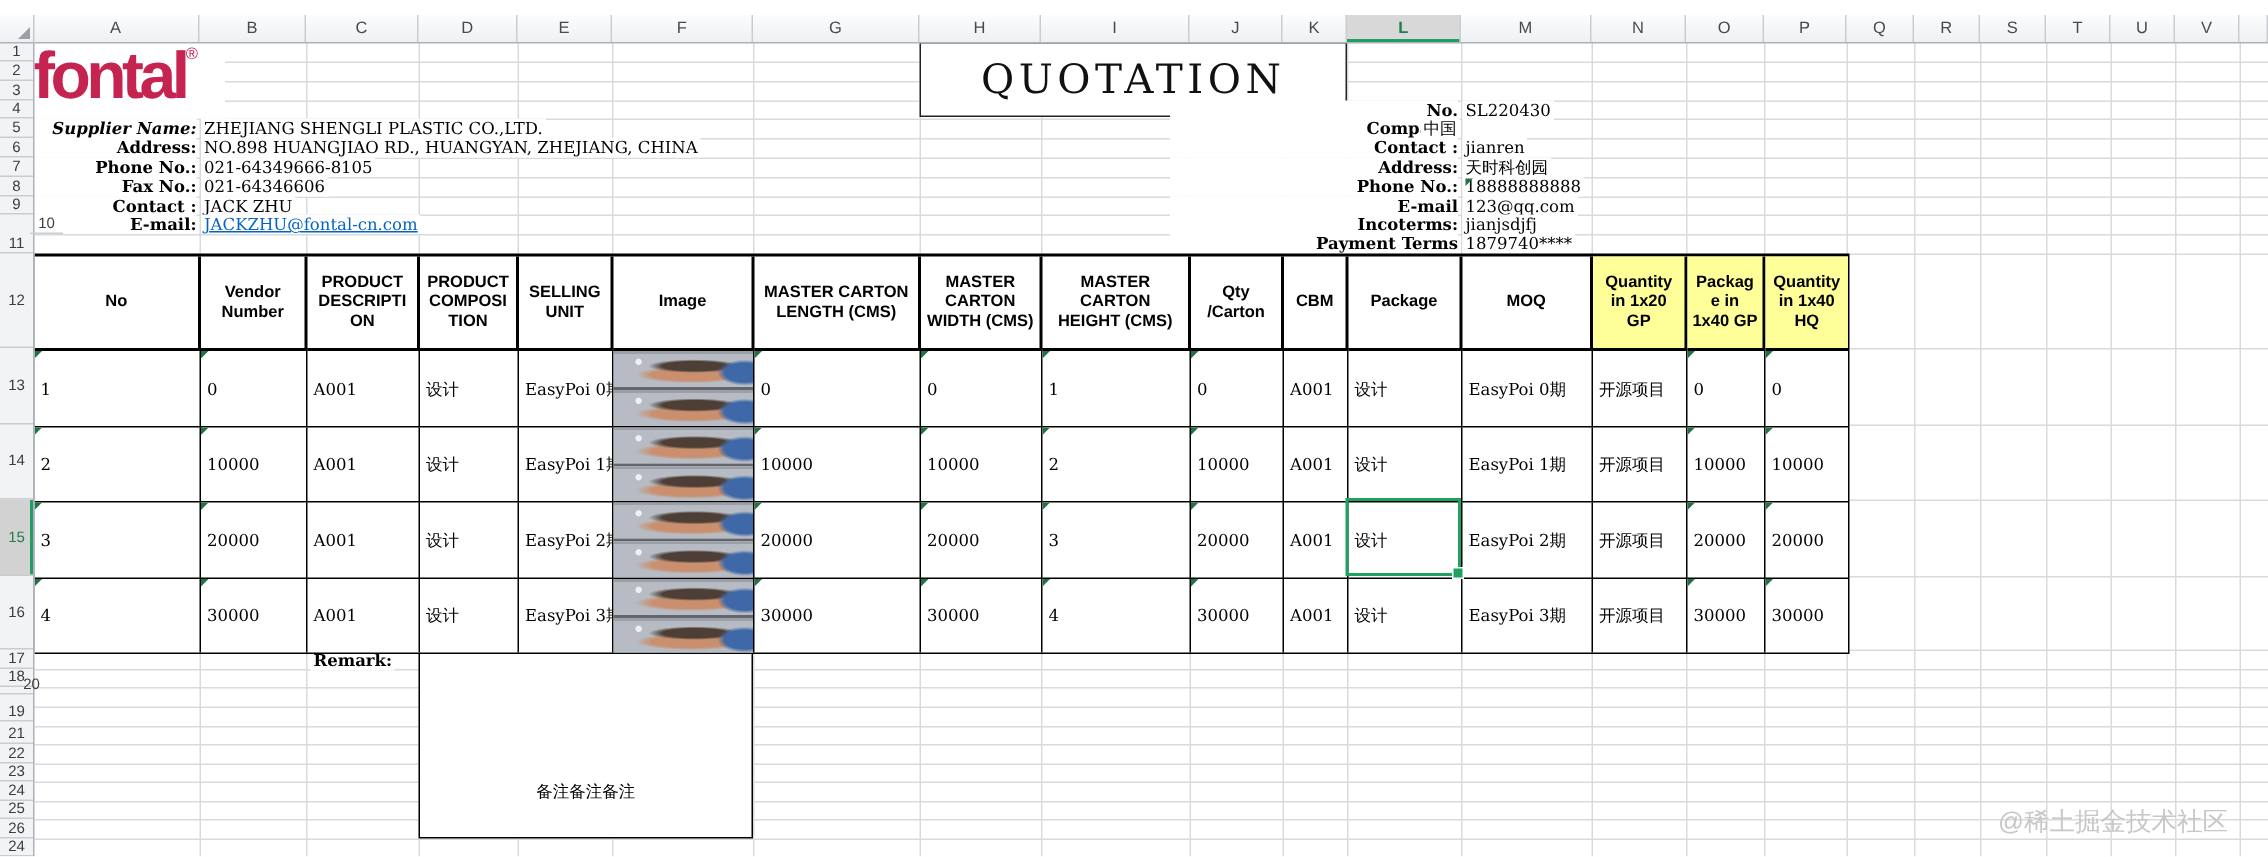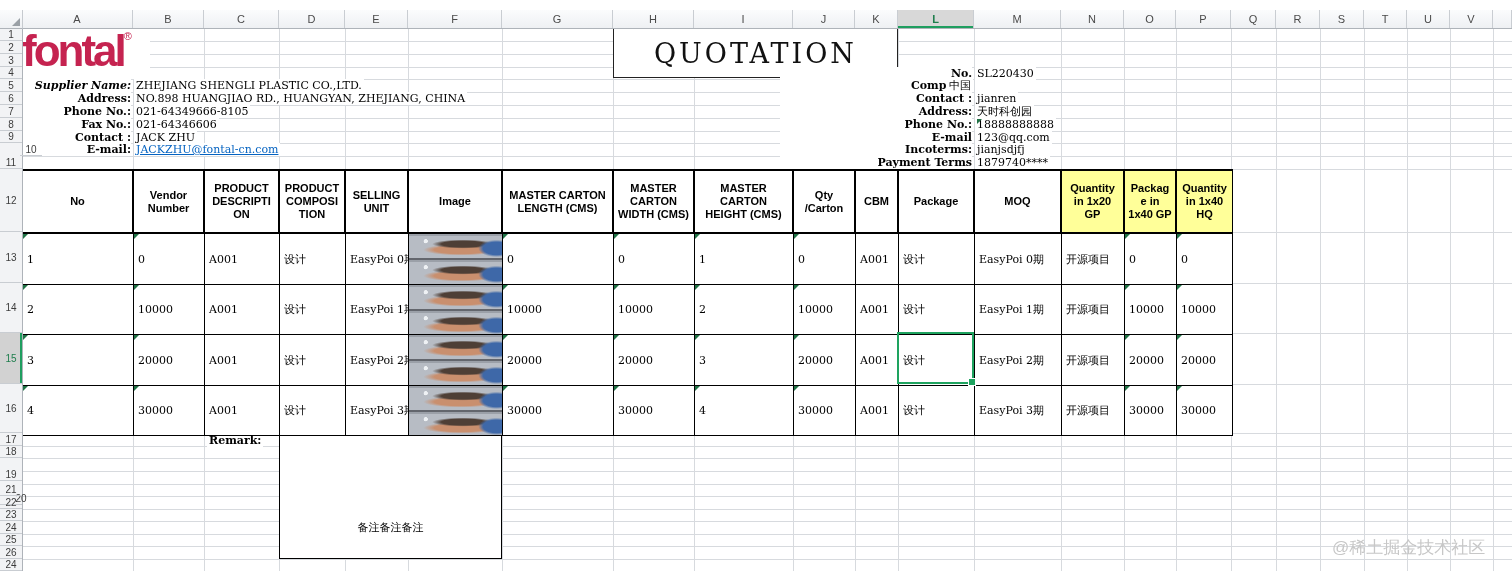--- a/index.html
+++ b/index.html
@@ -131,21 +131,21 @@
       <div class="rowhdr abs" style="top: 143px; height: 13px; margin-left: 20px;">10</div>
       <div class="rowhdr abs" style="top: 156px; height: 13px;">11</div>
       <div class="rowhdr abs" style="top: 169px; height: 63px;">12</div>
       <div class="rowhdr abs" style="top: 232px; height: 51px;">13</div>
       <div class="rowhdr abs" style="top: 283px; height: 50px;">14</div>
       <div class="rowhdr abs sel" style="top: 333px; height: 51px;">15</div>
       <div class="rowhdr abs" style="top: 384px; height: 49px;">16</div>
       <div class="rowhdr abs" style="top: 433px; height: 13px;">17</div>
       <div class="rowhdr abs" style="top: 446px; height: 12px;">18</div>
       <div class="rowhdr abs" style="top: 458px; height: 13px; margin-top: 10px;">19</div>
-      <div class="rowhdr abs" style="top: 492px; height: 13px; padding-left: 20px;">20</div>
+      <div class="rowhdr abs" style="top: 450px; height: 13px; padding-left: 20px;">20</div>
       <div class="rowhdr abs" style="top: 484px; height: 12px;">21</div>
       <div class="rowhdr abs" style="top: 496px; height: 13px;">22</div>
       <div class="rowhdr abs" style="top: 509px; height: 12px;">23</div>
       <div class="rowhdr abs" style="top: 521px; height: 13px;">24</div>
       <div class="rowhdr abs" style="top: 534px; height: 12px;">25</div>
       <div class="rowhdr abs" style="top: 546px; height: 13px;">26</div>
       <div class="rowhdr abs" style="top: 559px; height: 12px;">24</div>
     </div>
 
   <div id="gridlines">

